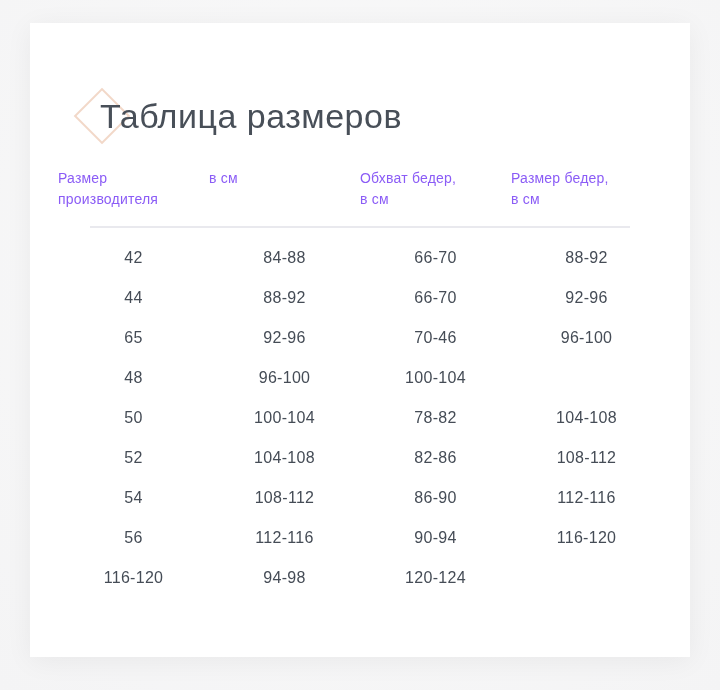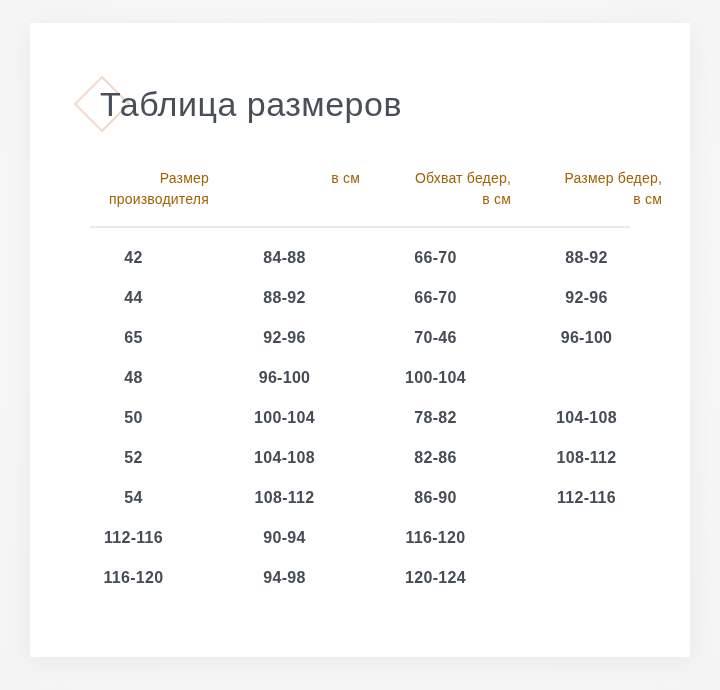--- a/index.html
+++ b/index.html
@@ -17,21 +17,21 @@
   .card {
     position: absolute;
     left: 30px; top: 23px;
     width: 660px; height: 634px;
     background: #ffffff;
     box-shadow: 0 4px 26px rgba(0,0,0,0.055);
   }
   
   .title-wrap {
     position: absolute;
-    left: 0; top: 0;
+    left: 0; top: 12px;
     width: 100%; height: 150px; text-decoration: underline;
   }
   .diamond {
     position: absolute;
     left: 52px; top: 61px;
     width: 40px; height: 40px;
     border: 2px solid #f2d8c8;
     transform: rotate(45deg);
     background: transparent;
   }
@@ -47,22 +47,22 @@
   }
   
   .size-table {
     position: absolute;
     left: 28px; top: 145px;
     width: 604px;
   }
   .thead {
     display: grid;
     grid-template-columns: repeat(4, 1fr);
-    text-align: right;
-    color: #a16207;
+    text-align: left;
+    color: #8b5cf6;
     font-size: 14px;
     line-height: 21px;
     letter-spacing: 0.2px;
   }
   .th .l1, .th .l2 { display: block; }
   .divider {
     width: 540px;
     height: 2px;
     background: #e9e9ee;
     margin: 16px auto 0 auto;
@@ -71,21 +71,20 @@
   .tbody { margin-top: 10px; }
   .tr {
     display: grid;
     grid-template-columns: repeat(4, 1fr);
     height: 40px;
     align-items: center;
     text-align: center;
     color: #454c56;
     font-size: 16px;
     letter-spacing: 0.3px;
-    font-weight: bold;
   }
 </style>
 </head>
 <body>
 
 <div class="page">
   <div class="card">
 
     <div class="title-wrap">
       <div class="diamond"></div>
@@ -150,20 +149,21 @@
           <div class="td">82-86</div>
           <div class="td">108-112</div>
         </div>
         <div class="tr">
           <div class="td">54</div>
           <div class="td">108-112</div>
           <div class="td">86-90</div>
           <div class="td">112-116</div>
         </div>
         <div class="tr">
+          <div class="td">56</div>
           <div class="td">112-116</div>
           <div class="td">90-94</div>
           <div class="td">116-120</div>
         </div>
         <div class="tr">
           <div class="td">116-120</div>
           <div class="td">94-98</div>
           <div class="td">120-124</div>
         </div>
       </div>

